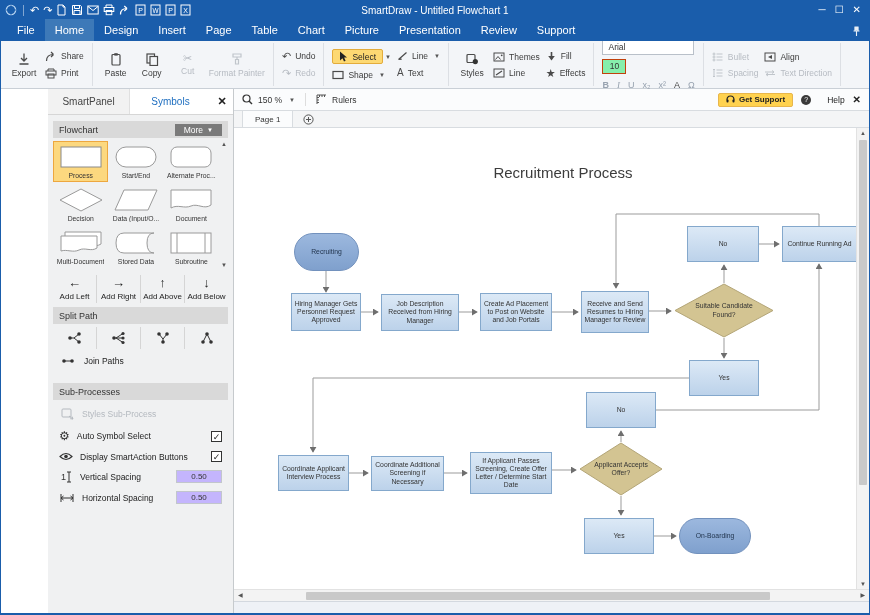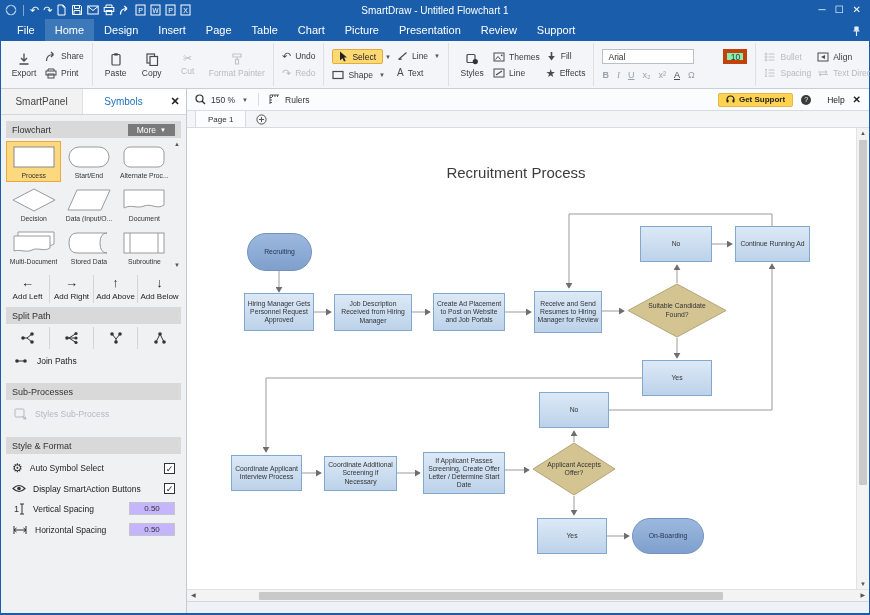--- a/index.html
+++ b/index.html
@@ -27,30 +27,30 @@
   .rgroup { display:flex; align-items:center; gap:6px; padding:0 8px; border-right:1px solid #dcdfe4; }
   .stackbtn { display:flex; flex-direction:column; align-items:center; gap:2px; min-width:30px; }
   .stackbtn .lbl { font-size:8.5px; color:#3b3b3b; white-space:nowrap; }
   .col2 { display:flex; flex-direction:column; justify-content:space-between; gap:6px; }
   .inlinebtn { display:flex; align-items:center; gap:4px; font-size:8.5px; color:#3b3b3b; white-space:nowrap; }
   .disabled, .disabled .lbl, .disabled * { color:#b6bbc2 !important; }
   .disabled svg * { stroke:#c0c5cb !important; fill:none !important; }
   .caret { font-size:6px; color:#555; margin-left:2px; }
   .selbtn { background:#fdd973; border:1px solid #e3ac3c; border-radius:2px; padding:1px 6px; display:flex; align-items:center; gap:4px; font-size:8.5px; color:#222; }
   .fontbox { width:92px; height:15px; background:#fff; border:1px solid #b9c0c9; font-size:8.5px; color:#333; display:flex; align-items:center; padding-left:5px; }
-  .sizebox { width:24px; height:15px; background:#86efac; border:4px solid #c2410c; font-size:8.5px; color:#333; display:flex; align-items:center; justify-content:center;margin-left:25px; }
+  .sizebox { width:24px; height:15px; background:#86efac; border:1px solid #c2410c; font-size:8.5px; color:#333; display:flex; align-items:center; justify-content:center; }
   .fmtrow { display:flex; align-items:center; gap:8px; font-size:9px; color:#97a2af; }
   .fmtrow .fA { color:#4a4a4a; text-decoration:underline; }
   .glyph-ic { font-size:11px; line-height:11px; color:#4a4a4a; }
 
   
   .main { flex:1; display:flex; min-height:0; }
 
   
-  .panel { width:186px; flex:none; background:#f0f1f2; border-right:1px solid #c6cacd; display:flex; flex-direction:column; }
+  .panel { width:186px; flex:none; background:#f0f1f2; border-right:1px solid #c6cacd; display:flex; flex-direction:column;margin-left:47px; }
   .panel-tabs { height:26px; display:flex; background:#fff; border-bottom:1px solid #d6d6d6; flex:none; }
   .ptab { flex:1; display:flex; align-items:center; justify-content:center; font-size:10px; }
   .ptab.inactive { background:#f2f2f2; color:#444; border-right:1px solid #e0e0e0; }
   .ptab.active { background:#fff; color:#1f6fc0; }
   .ptab-close { width:22px; display:flex; align-items:center; justify-content:center; font-size:11px; color:#222; font-weight:bold; }
   .panel-body { flex:1; padding:3px 5px 0 5px; overflow:hidden; }
   .sect-hd { height:17px; background:#d9d9d9; display:flex; align-items:center; justify-content:space-between; padding:0 6px; font-size:9px; color:#333; margin:3px 0; }
   .more-btn { background:#7a7a7a; color:#fff; font-size:8.5px; padding:1px 9px; display:flex; gap:4px; align-items:center; }
   .sym-wrap { position:relative; padding-right:9px; }
   .sym-grid { display:grid; grid-template-columns:repeat(3,1fr); row-gap:2px; }
@@ -338,21 +338,21 @@
         </div>
         <div class="inlinebtn">
           <span class="glyph-ic">★</span>
           <span>Effects</span>
         </div>
       </div>
     </div>
 
     <div class="rgroup">
       <div class="col2">
-        <div style="display:flex;gap:4px;">
+        <div style="display:flex;gap:4px;flex-direction:column;">
           <div class="fontbox">Arial</div>
           <div class="sizebox">10</div>
         </div>
         <div class="fmtrow">
           <span style="font-weight:bold;">B</span>
           <span style="font-style:italic;font-family:'Liberation Serif',serif;">I</span>
           <span style="text-decoration:underline;">U</span>
           <span>x₂</span>
           <span>x²</span>
           <span class="fA">A</span>
@@ -550,23 +550,20 @@
           <span>Sub-Processes</span>
         </div>
         <div class="iconrow gray">
           <svg width="14" height="12" viewBox="0 0 14 12">
               <rect x="1" y="1" width="9" height="8" rx="1" fill="none" stroke="#b4b9bf"></rect>
               <path d="M8 8 L12 11 M12 11 l-1-2.5 M12 11 l-2.8-0.3" stroke="#b4b9bf" fill="none"></path>
             </svg>
           <span>Styles Sub-Process</span>
         </div>
 
-        <div class="sect-hd" style="margin-top:12px;">
-          <span>Style &amp; Format</span>
-        </div>
         <div class="sf-row">
           <span style="font-size:12px;color:#333;">⚙</span>
           <span class="sf-lbl">Auto Symbol Select</span>
           <span class="checkbox">✓</span>
         </div>
         <div class="sf-row">
           <svg width="14" height="9" viewBox="0 0 14 9">
               <path d="M1 4.5 Q7 -1.5 13 4.5 Q7 10.5 1 4.5 Z" fill="none" stroke="#333" stroke-width="1.1"></path>
               <circle cx="7" cy="4.5" r="1.8" fill="#333"></circle>
             </svg>

